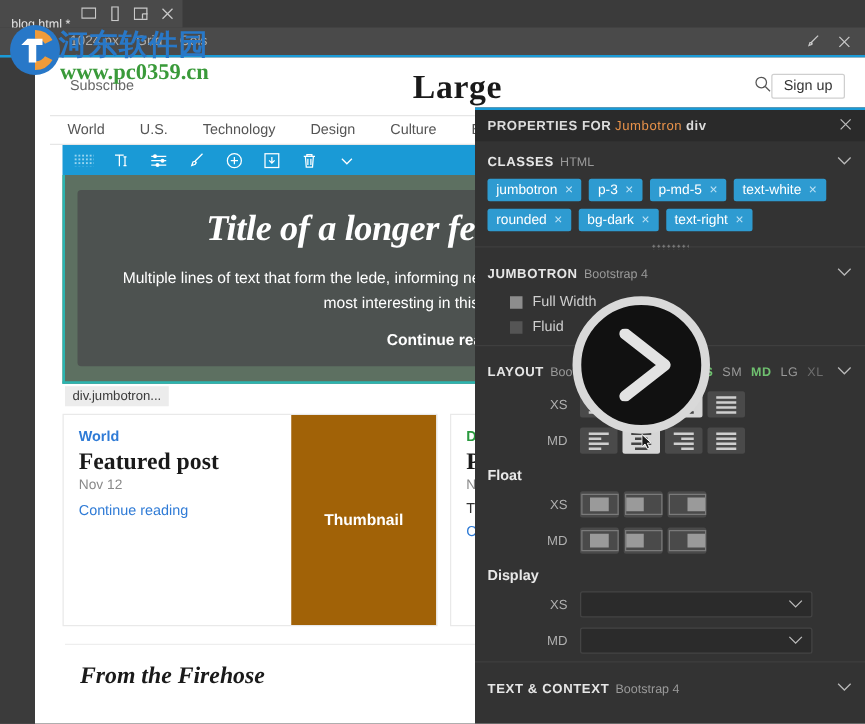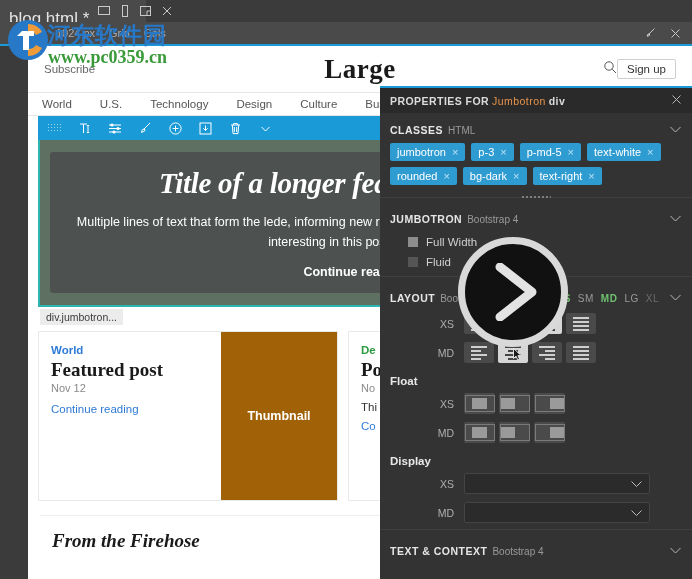--- a/index.html
+++ b/index.html
@@ -16,21 +16,21 @@
     position: absolute; top: 0; left: 0; width: 692px; height: 22px;
     background: #3b3b3b;
   }
   .tab {
     position: absolute; top: 0; left: 0; height: 22px;
     background: #4a4a4a;
     display: flex; align-items: center; gap: 9px;
     padding: 0 9px;
     width: 146px;
   }
-  .tab-label { color: #e4e4e4; font-size: 17px; white-space: nowrap; margin-top: 16px; }
+  .tab-label { color: #e4e4e4; font-size: 10px; white-space: nowrap; margin-top: 16px; }
   .tab-icon { width: 13px; height: 13px; display: inline-flex; align-items: center; justify-content: center; }
   .tab-icon svg { display: block; }
 
   
   .toolbar {
     position: absolute; top: 22px; left: 0; width: 692px; height: 24px;
     background: #4a4a4a;
     display: flex; align-items: center;
     border-bottom: 2px solid #1a9ad6;
   }
@@ -38,20 +38,21 @@
   .tb-grow { flex: 1; }
   .tb-right { display: flex; align-items: center; gap: 12px; margin-right: 10px; }
   .tb-right svg { display: block; }
 
   
   .canvas {
     position: absolute; top: 46px; left: 28px;
     width: 664px; height: 533px;
     background: #ffffff;
     overflow: hidden;
+    padding-left: 12px;
   }
   .page-head {
     position: relative; height: 46px; width: 100%;
     display: flex; align-items: center;
     padding: 0 16px;
   }
   .subscribe { font-size: 11.5px; color: #666; }
   .masthead {
     position: absolute; left: 0; right: 0; text-align: center;
     font-family: "Liberation Serif", serif; font-weight: 700;

